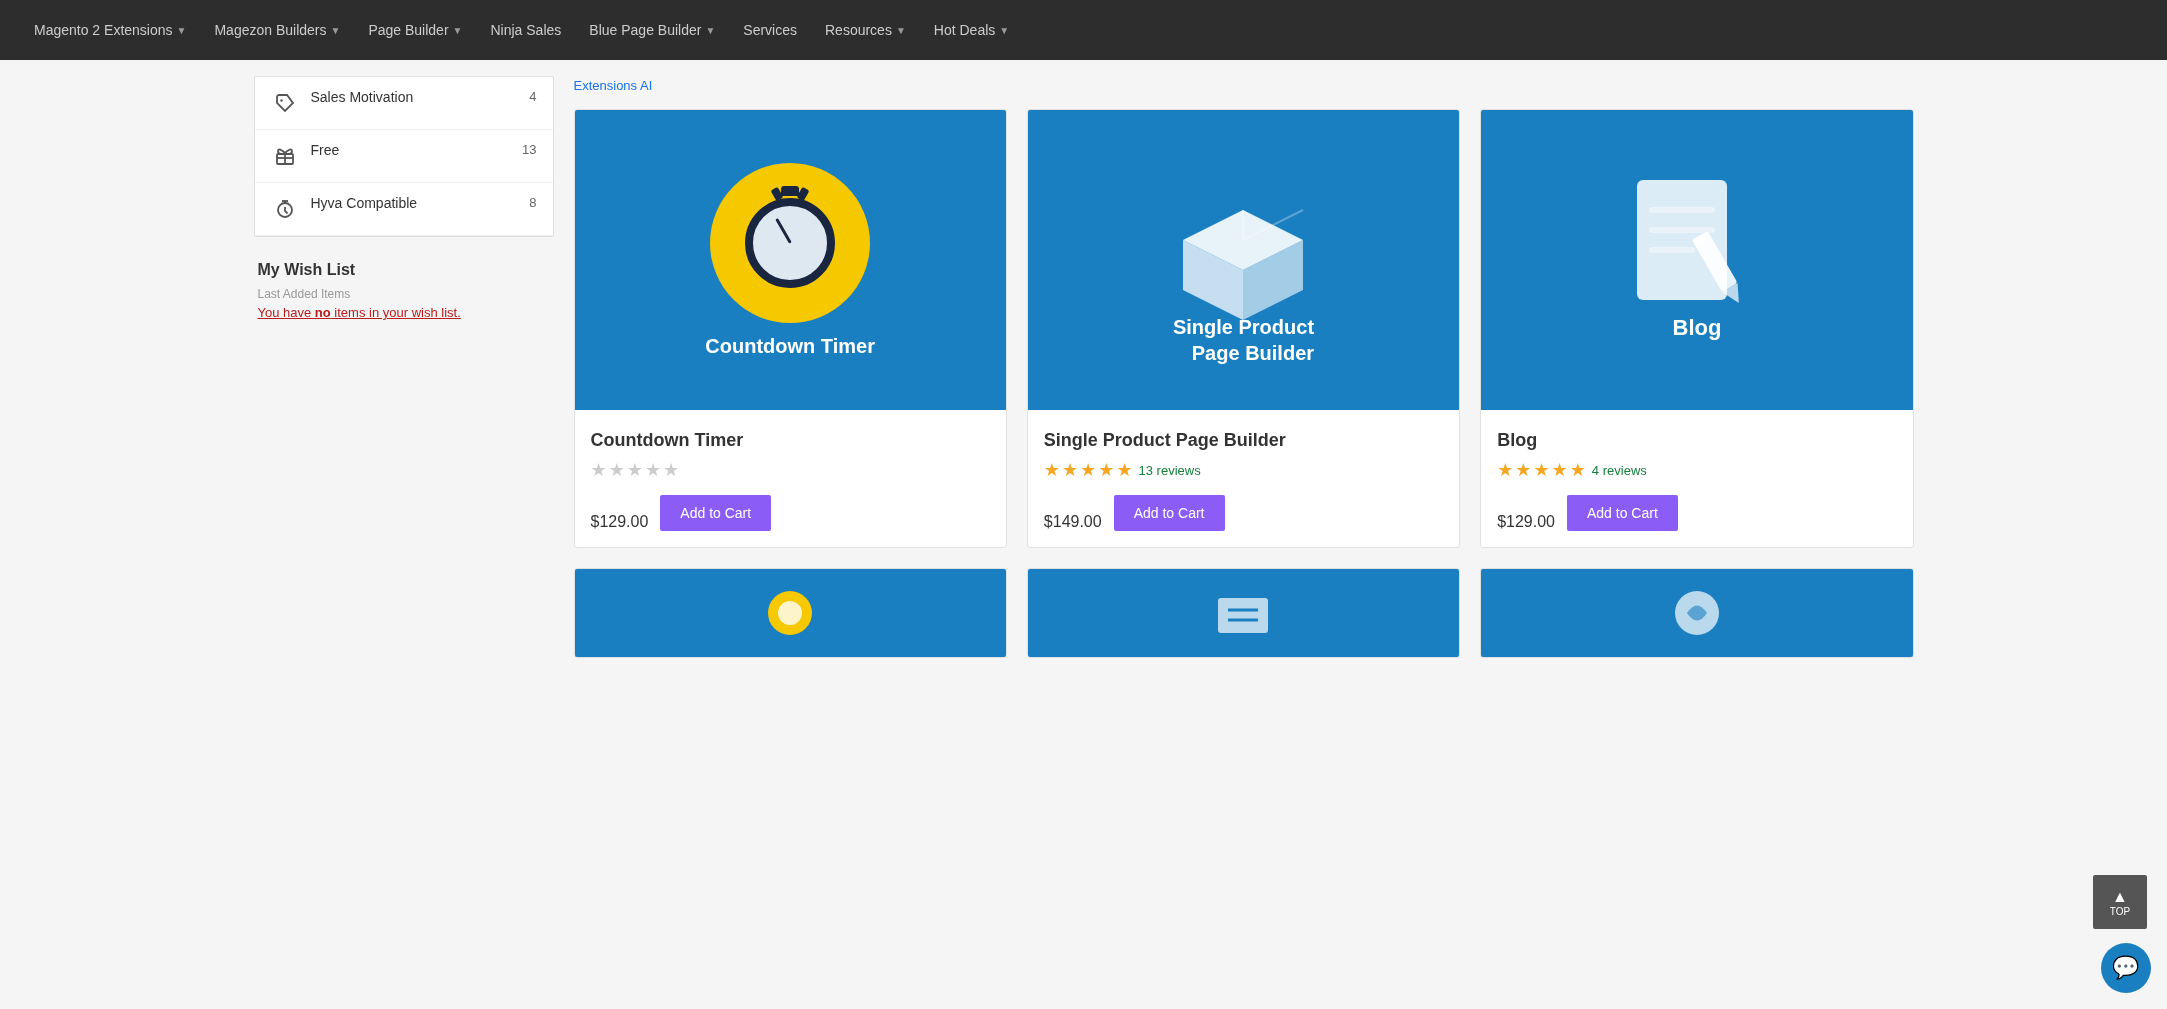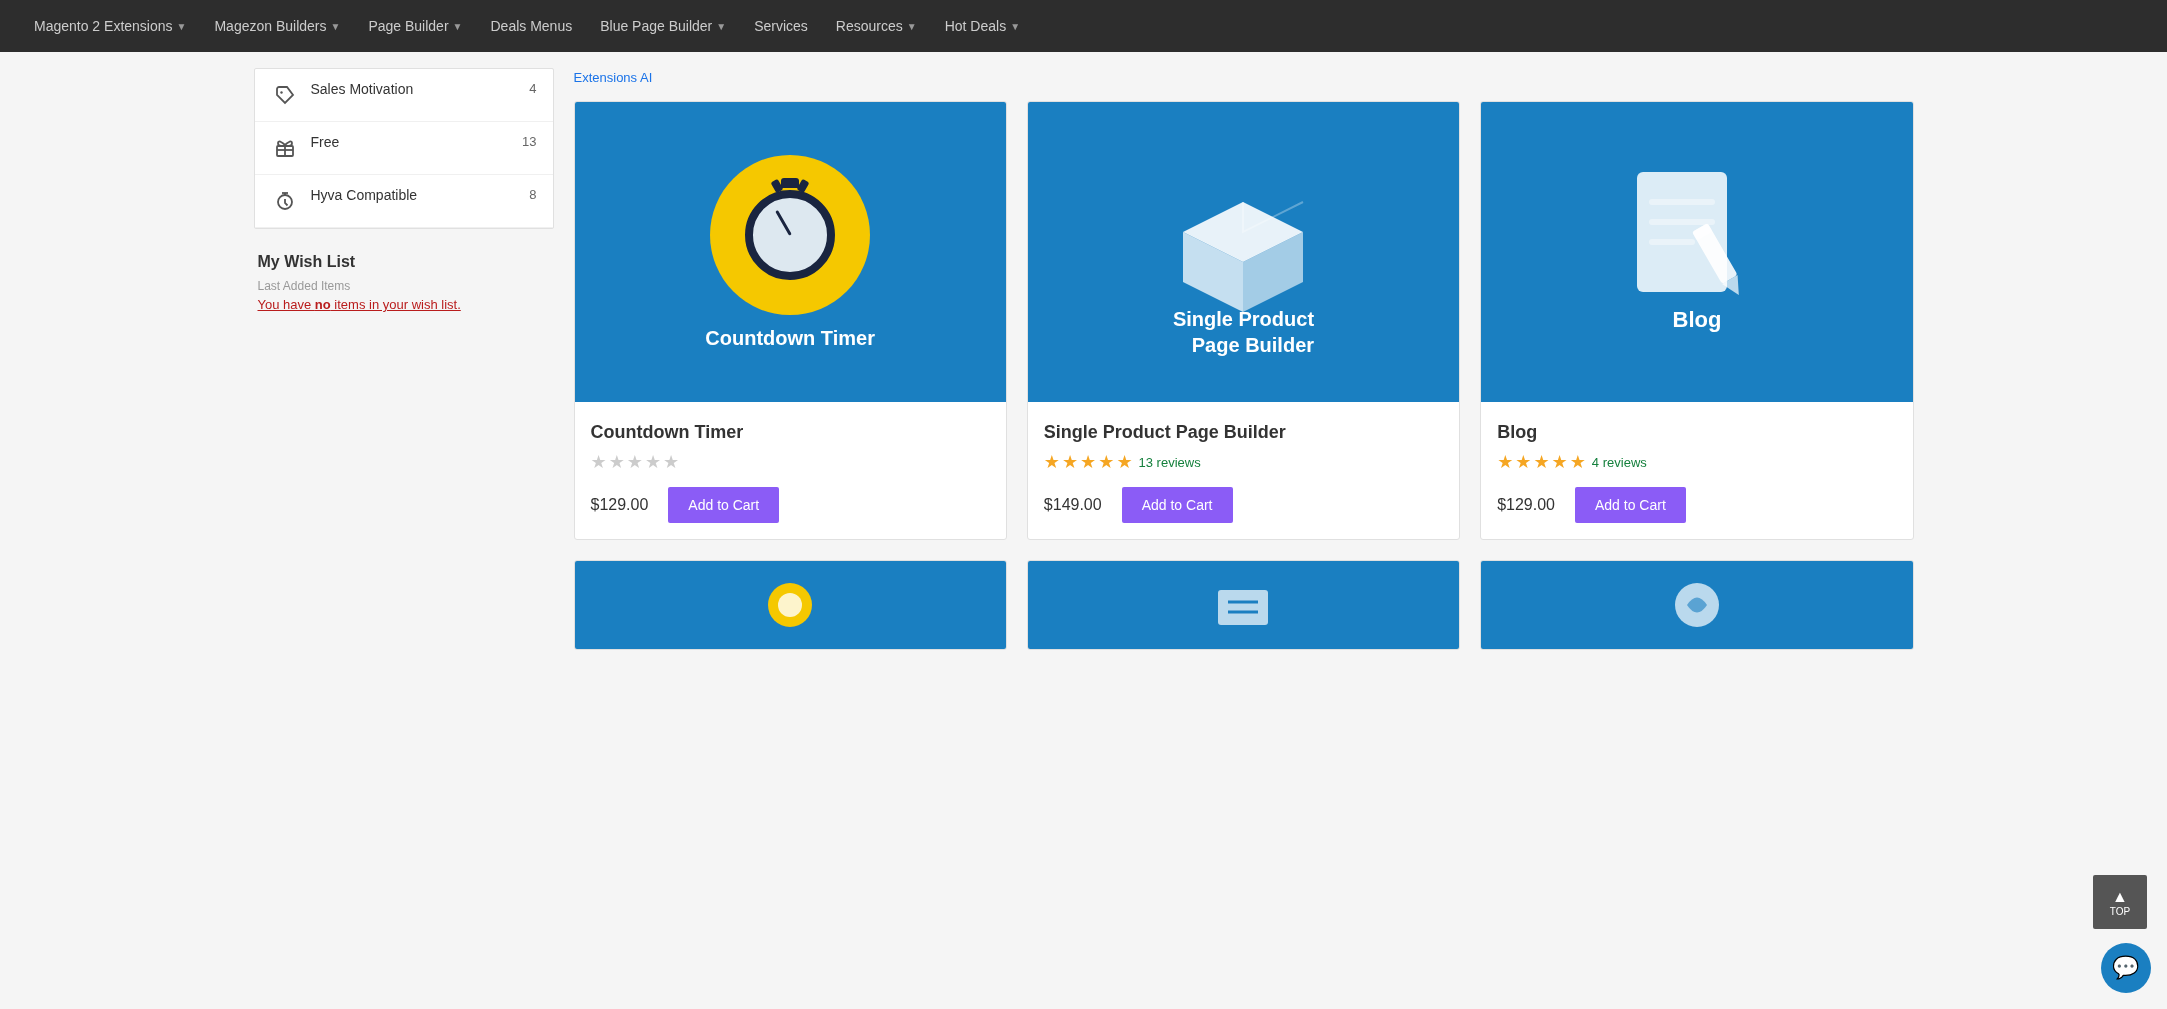--- a/index.html
+++ b/index.html
@@ -2,22 +2,23 @@
 <html><head>
   <meta charset="utf-8">
   <style>
     * { box-sizing: border-box; margin: 0; padding: 0; }
     body { font-family: Arial, sans-serif; background: #f5f5f5; min-width: 1000px; }
 
     
     nav {
       background: #2d2d2d;
       display: flex;
+      align-items: center;
       padding: 0 20px;
-      height: 52px;
+      height: 60px;
       position: relative;
       z-index: 100;
     }
     .nav-item {
       color: #ccc;
       font-size: 14px;
       padding: 0 14px;
       height: 52px;
       display: flex;
       align-items: center;
@@ -252,22 +253,22 @@
       font-size: 18px;
     }
     .star.filled { color: #f5a623; }
     .star.empty { color: #ccc; }
     .reviews-count {
       font-size: 13px;
       color: #15803d;
     }
     .product-footer {
       display: flex;
-      align-items: center;
-      gap: 20px;
+      align-items: flex-end;
+      gap: 12px;
     }
     .product-price {
       font-size: 16px;
       color: #333;
       font-weight: 500;
     }
     .btn-add-cart {
       background: #8b5cf6;
       color: #fff;
       border: none;
@@ -356,21 +357,21 @@
   </div>
   <div class="nav-item">
     <span>Magezon Builders</span>
     <span class="caret">▼</span>
   </div>
   <div class="nav-item">
     <span>Page Builder</span>
     <span class="caret">▼</span>
   </div>
   <div class="nav-item">
-    <span>Deals Menus</span>
+    <span>Ninja Sales</span>
   </div>
   <div class="nav-item">
     <span>Blue Page Builder</span>
     <span class="caret">▼</span>
   </div>
   <div class="nav-item">
     <span>Services</span>
   </div>
   <div class="nav-item">
     <span>Resources</span>

